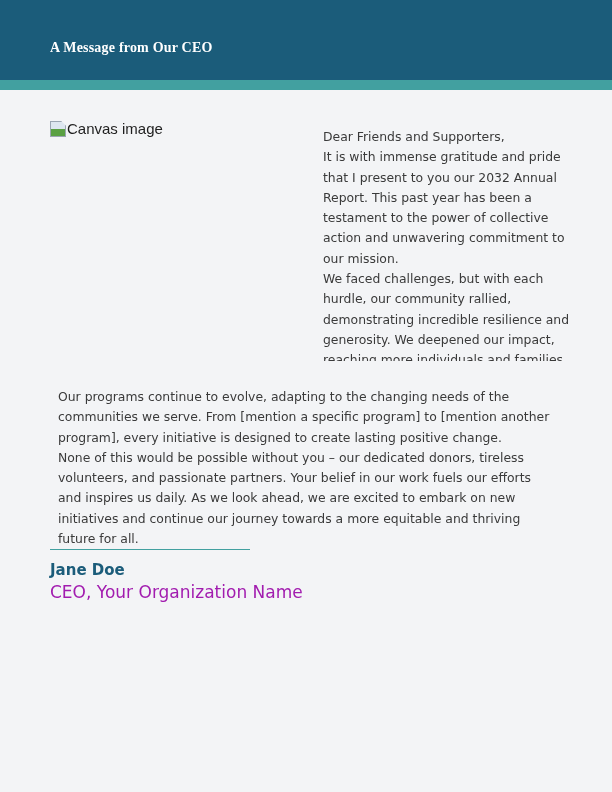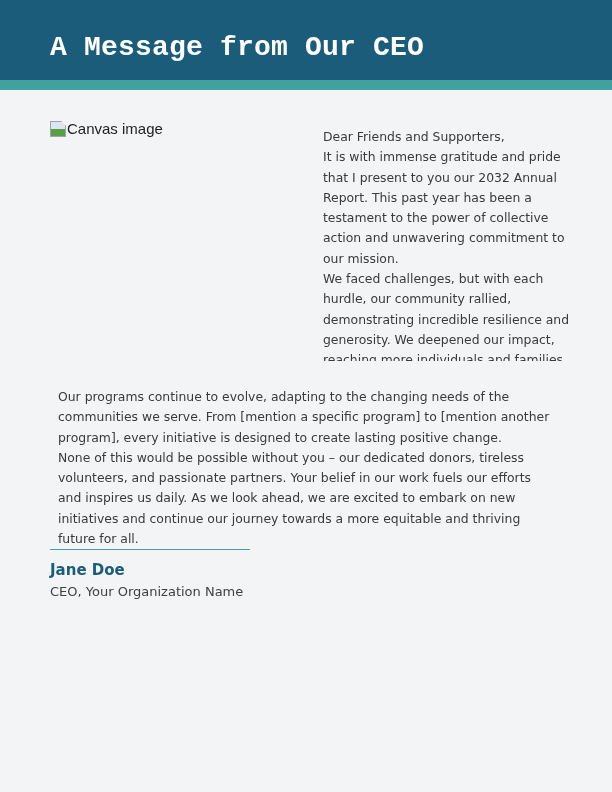--- a/index.html
+++ b/index.html
@@ -9,22 +9,22 @@
       font-family: "DejaVu Sans", sans-serif;
       position: relative;
     }
     .header {
       position: absolute; left: 0; top: 0; width: 612px; height: 80px;
       background: #1b5c7a;
     }
     .header-title {
       position: absolute; left: 50px; top: 33px;
       margin: 0; color: #ffffff;
-      font-family: Liberation Mono, monospace;
-      font-weight: bold; font-size: 28px; line-height: 30px;
+      font-family: Liberation Serif, serif;
+      font-weight: bold; font-size: 14px; line-height: 30px;
       letter-spacing: 0.2px;
     }
     .accent-band {
       position: absolute; left: 0; top: 80px; width: 612px; height: 10px;
       background: #42a0a0;
     }
     .image-placeholder {
       position: absolute; left: 50px; top: 120px;
       display: flex; align-items: flex-end;
       font-family: "Liberation Sans", sans-serif; font-size: 15px; color: #1f1f1f;
@@ -52,21 +52,21 @@
       position: absolute; left: 50px; top: 549px; width: 200px; height: 1px;
       background: #42a0a0;
     }
     .sig-name {
       position: absolute; left: 50px; top: 560px;
       color: #1b5c7a; font-weight: bold; font-size: 15px; line-height: 20px;
       font-family: "DejaVu Sans", sans-serif;
     }
     .sig-title {
       position: absolute; left: 50px; top: 583px;
-      color: #404040; font-size: 13px; line-height: 18px;
+      color: #a21caf; font-size: 17px; line-height: 18px;
       font-family: "DejaVu Sans", sans-serif;
     }
   </style>
 </head>
 <body>
 
 <div class="header">
   <h1 class="header-title">A Message from Our CEO</h1>
 </div>
 <div class="accent-band"></div>

